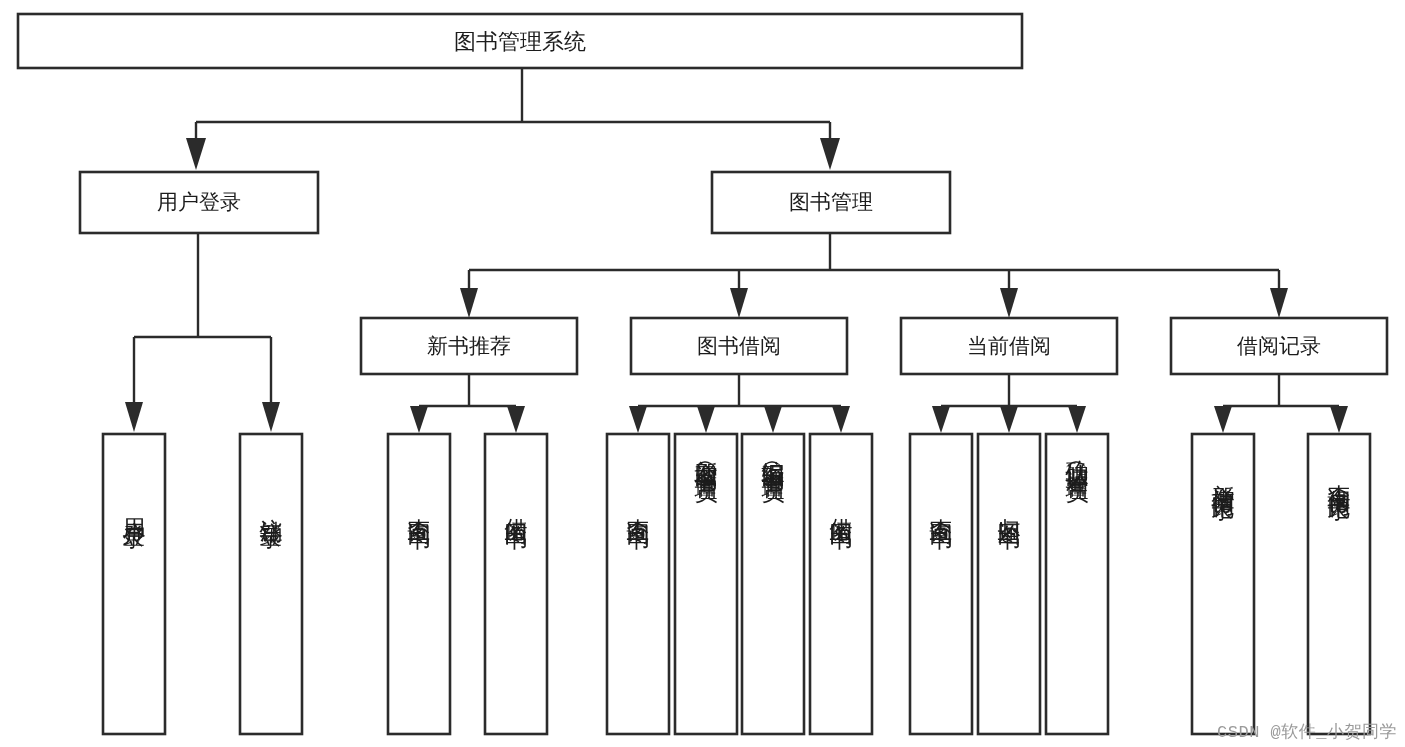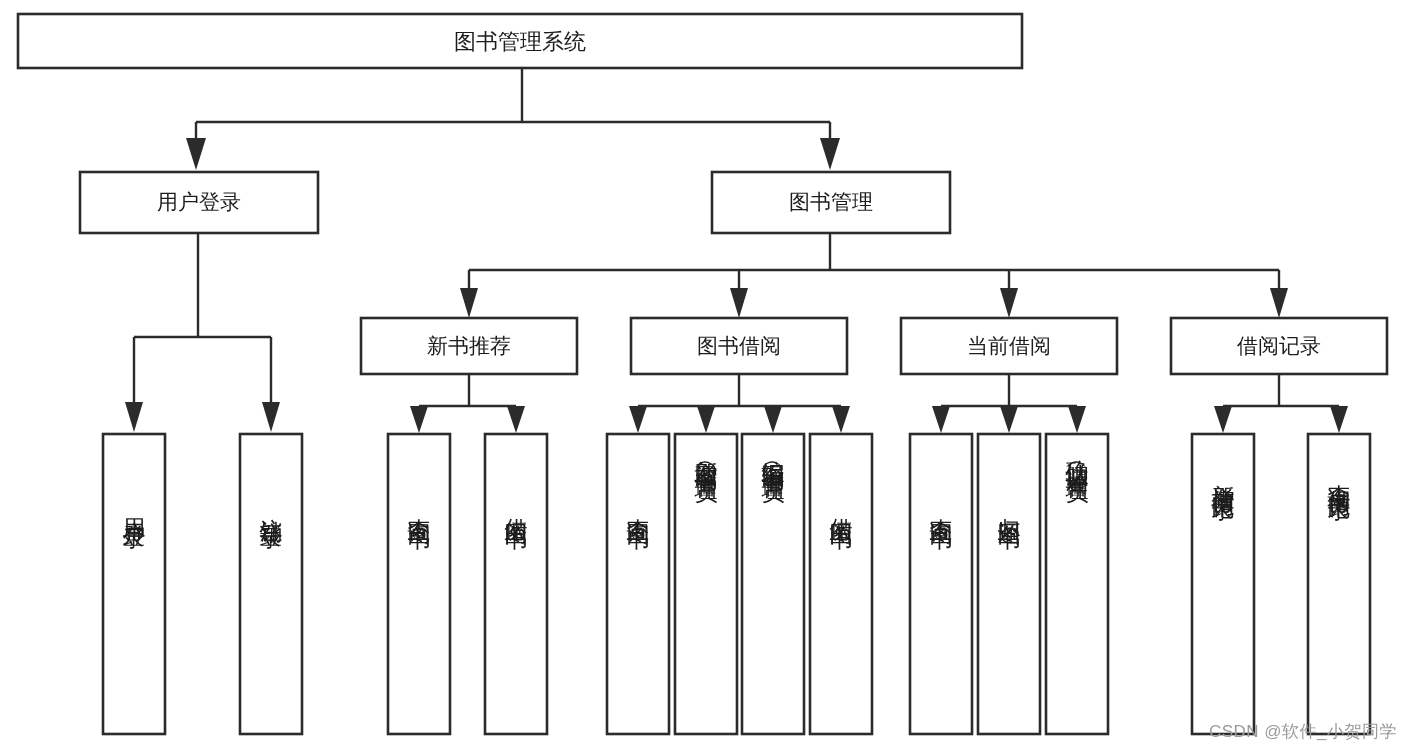--- a/index.html
+++ b/index.html
@@ -70,21 +70,21 @@
     font-size: 23px;
     line-height: 1;
     letter-spacing: 3px;
     color: #1c1c1c;
     white-space: nowrap;
   }
   .watermark {
     position: absolute;
     right: 8px;
     bottom: 4px;
-    font-family: Liberation Sans, sans-serif;
+    font-family: Liberation Mono, monospace;
     font-size: 17px;
     color: #9a9a9a;
     letter-spacing: 0.5px;
     white-space: nowrap;
   }
 </style>
 </head>
 <body>
 
 <div id="diagram-root">

